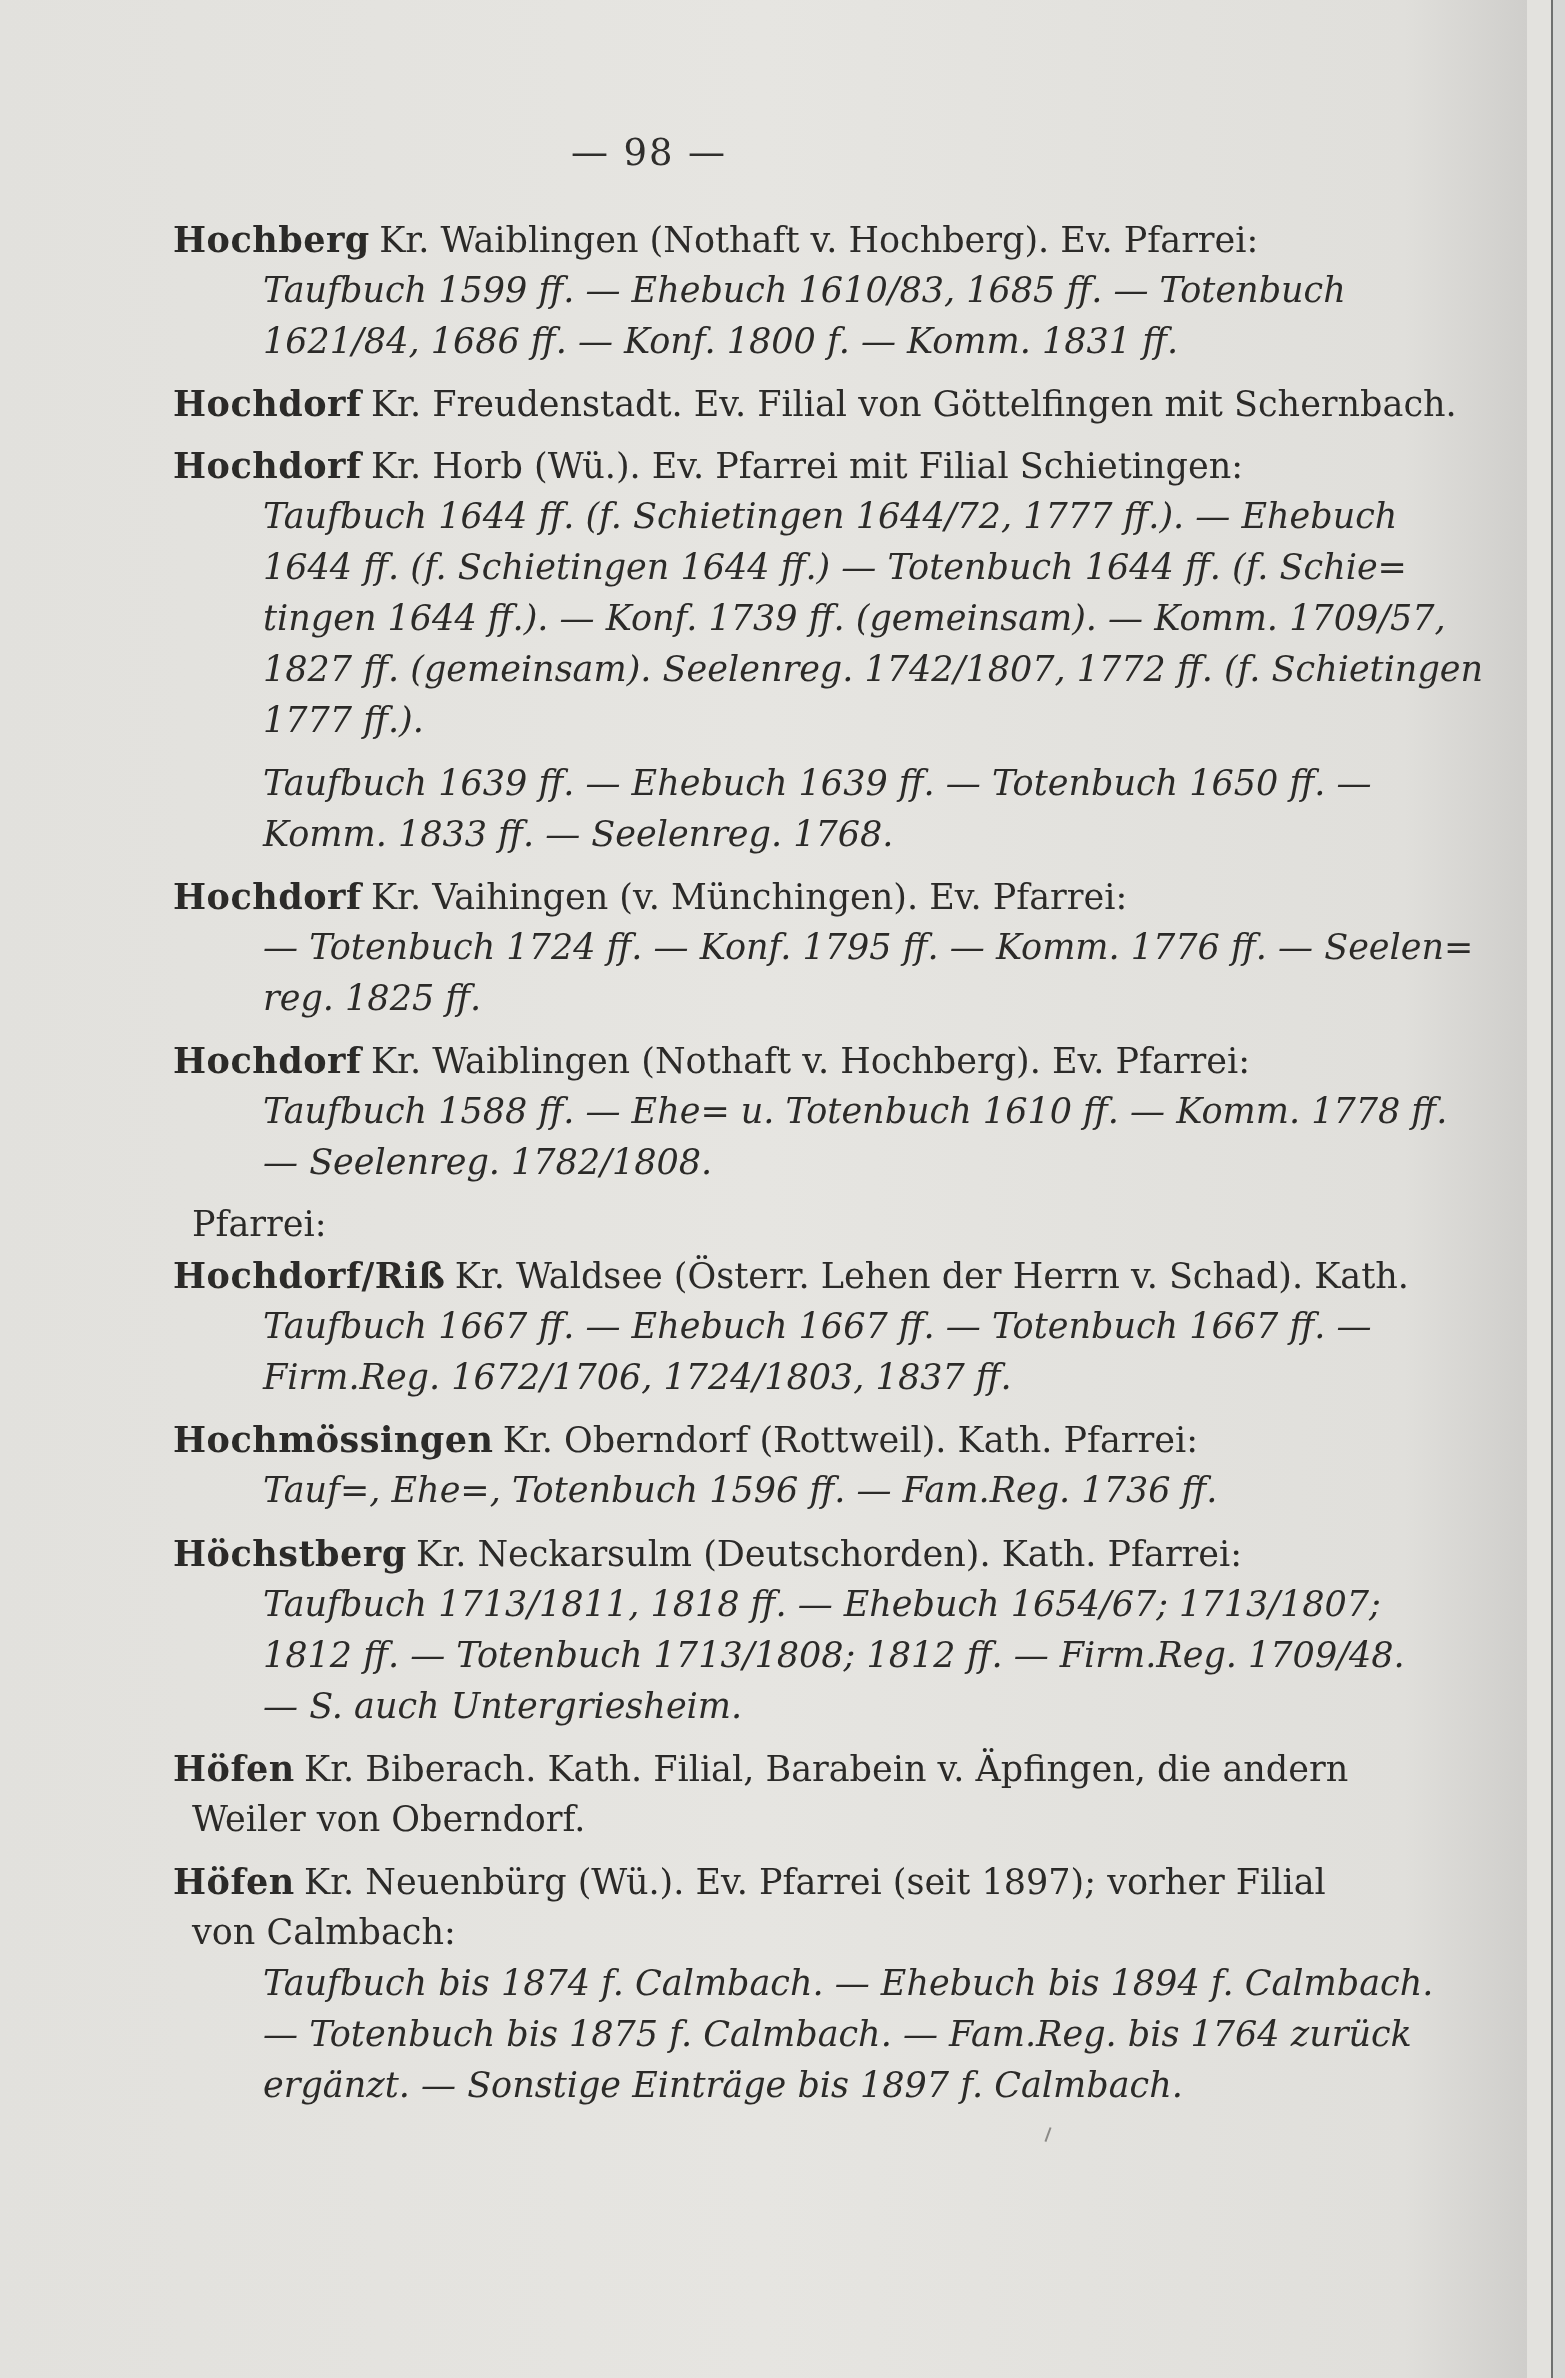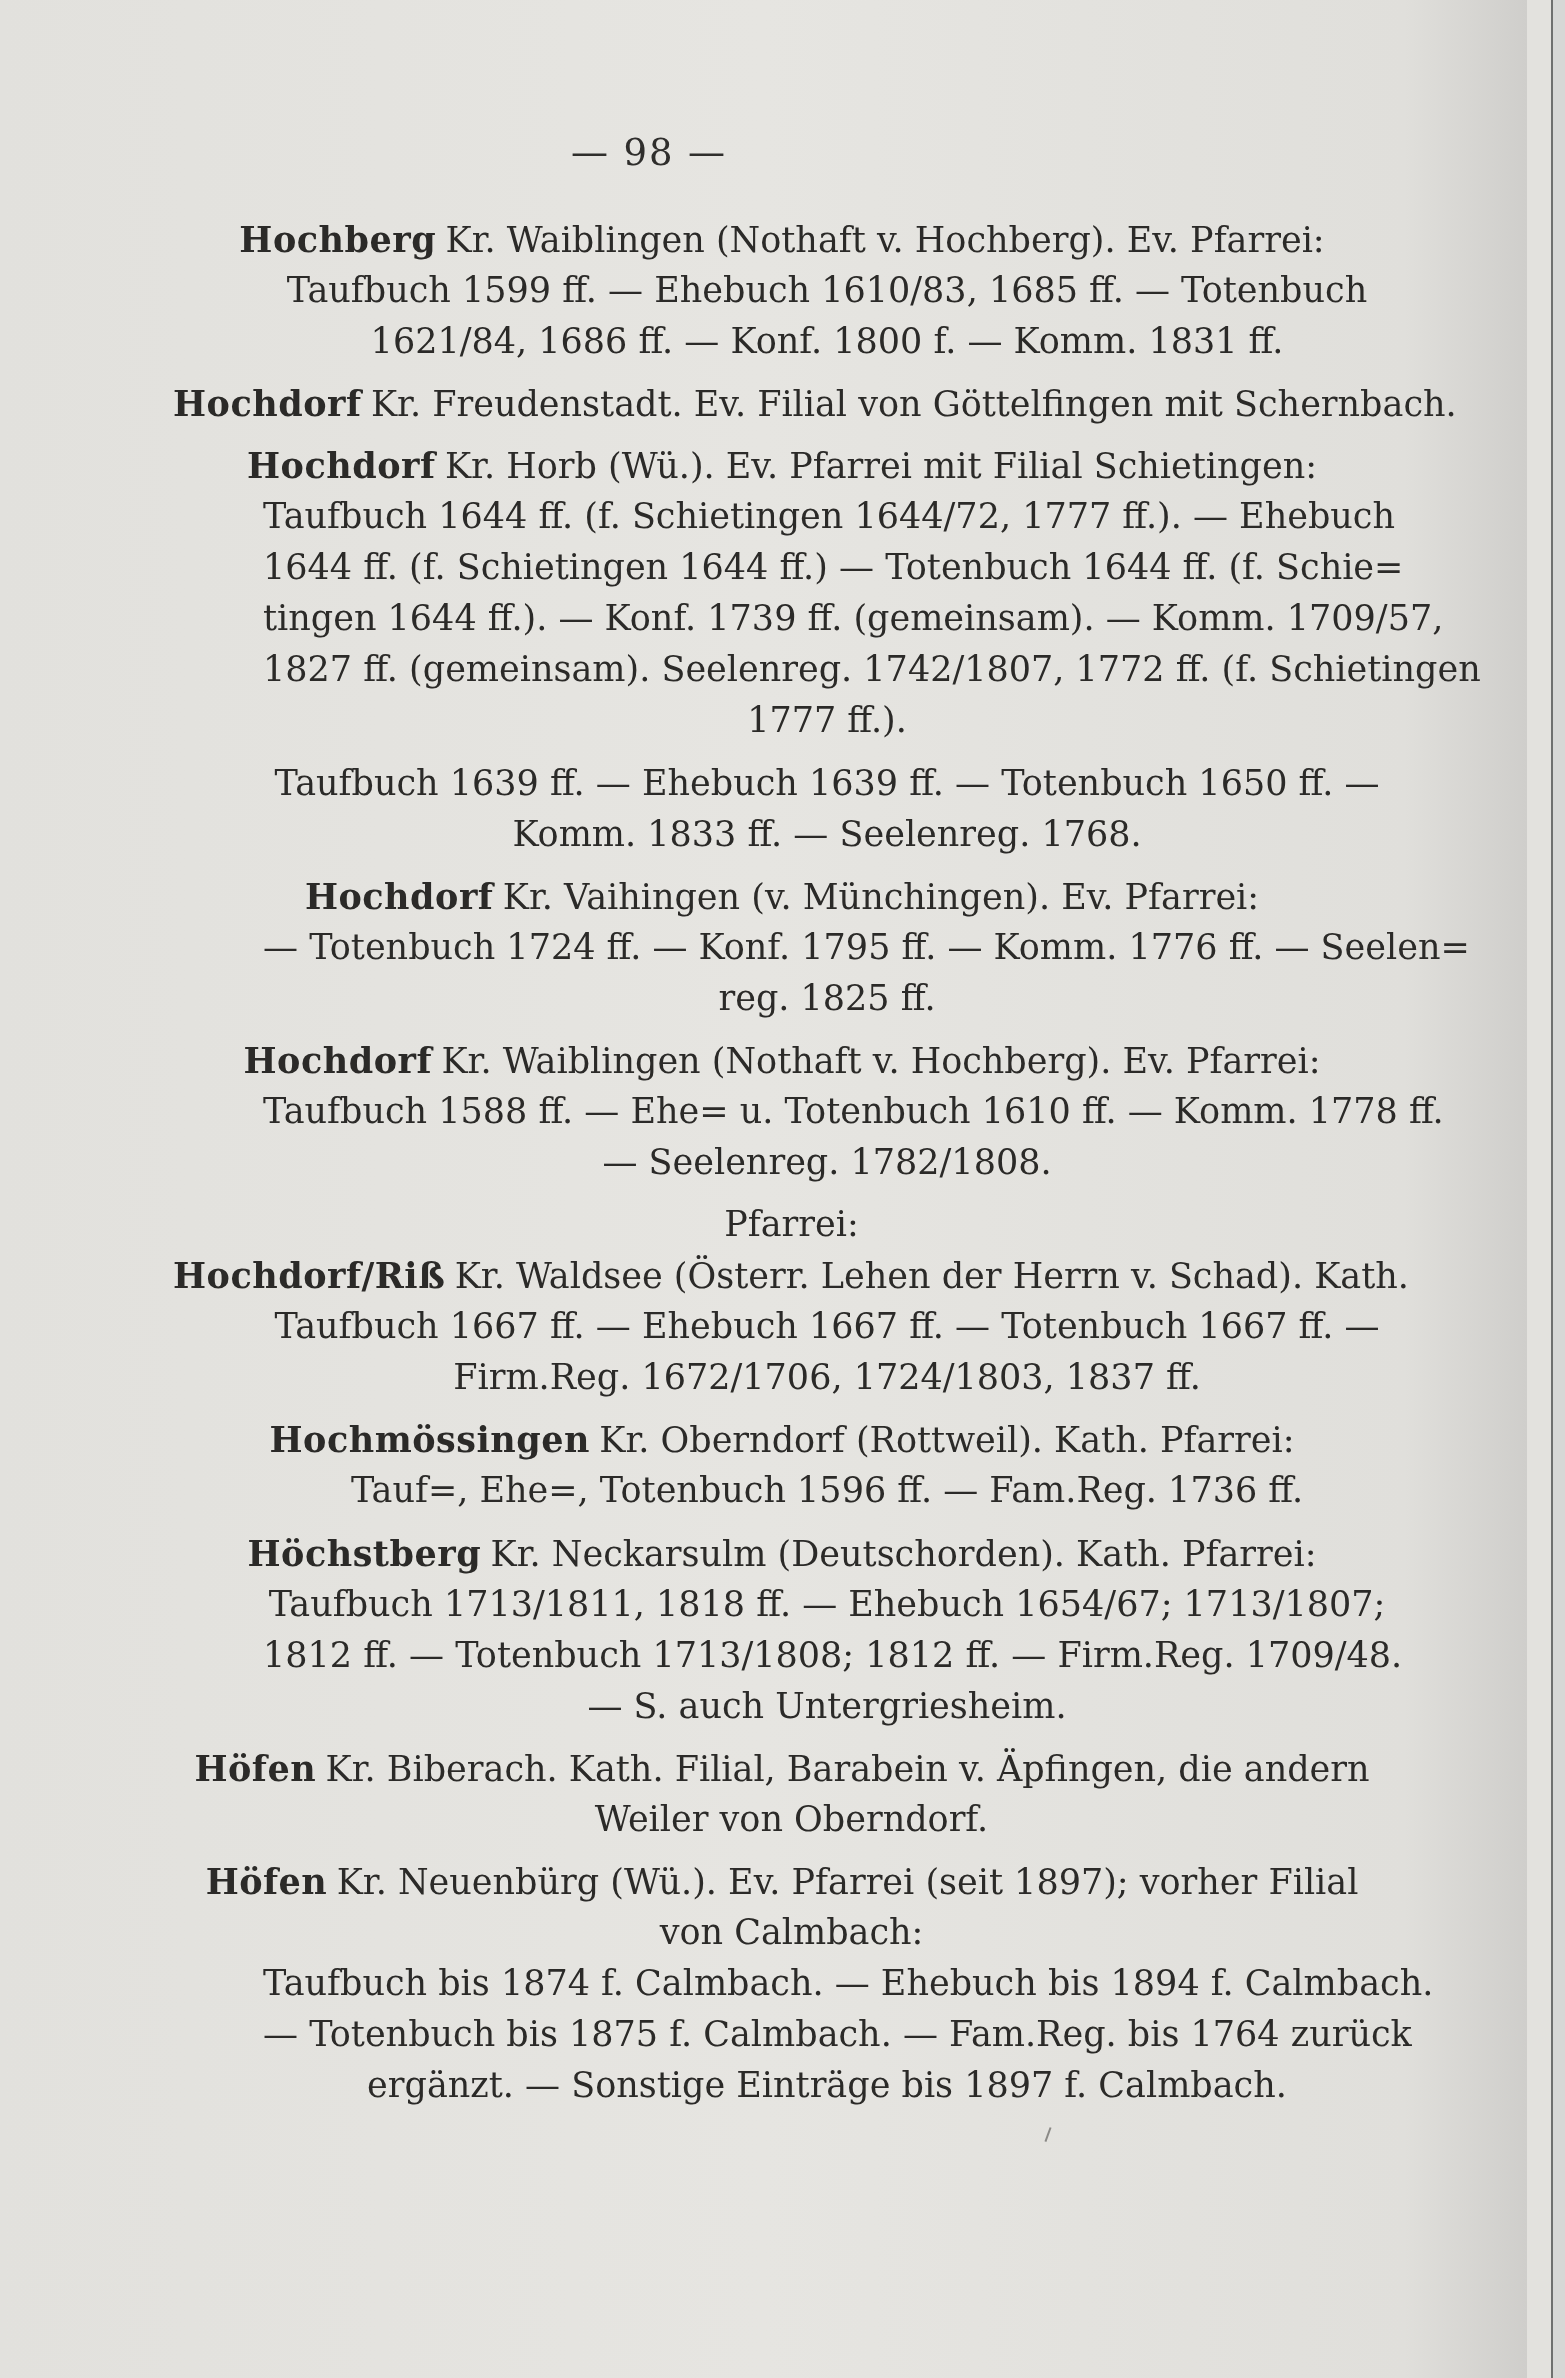--- a/index.html
+++ b/index.html
@@ -56,27 +56,27 @@
       width: 1218px;
     }
     .entry {
       margin: 0;
     }
     .line {
       font-size: 35px;
       line-height: 51px;
       white-space: nowrap;
       height: 51px;
-      text-align: center;
     }
     .head-line {
       padding-left: 0;
     }
     .cont-line {
       padding-left: 90px;
+      font-style: italic;
     }
     .cont-line-short {
       padding-left: 19px;
     }
     .place {
       font-weight: bold;
       letter-spacing: 0.5px;
       margin-right: 9.4px;
     }
     .gap-after { margin-bottom: 11.2px; }

